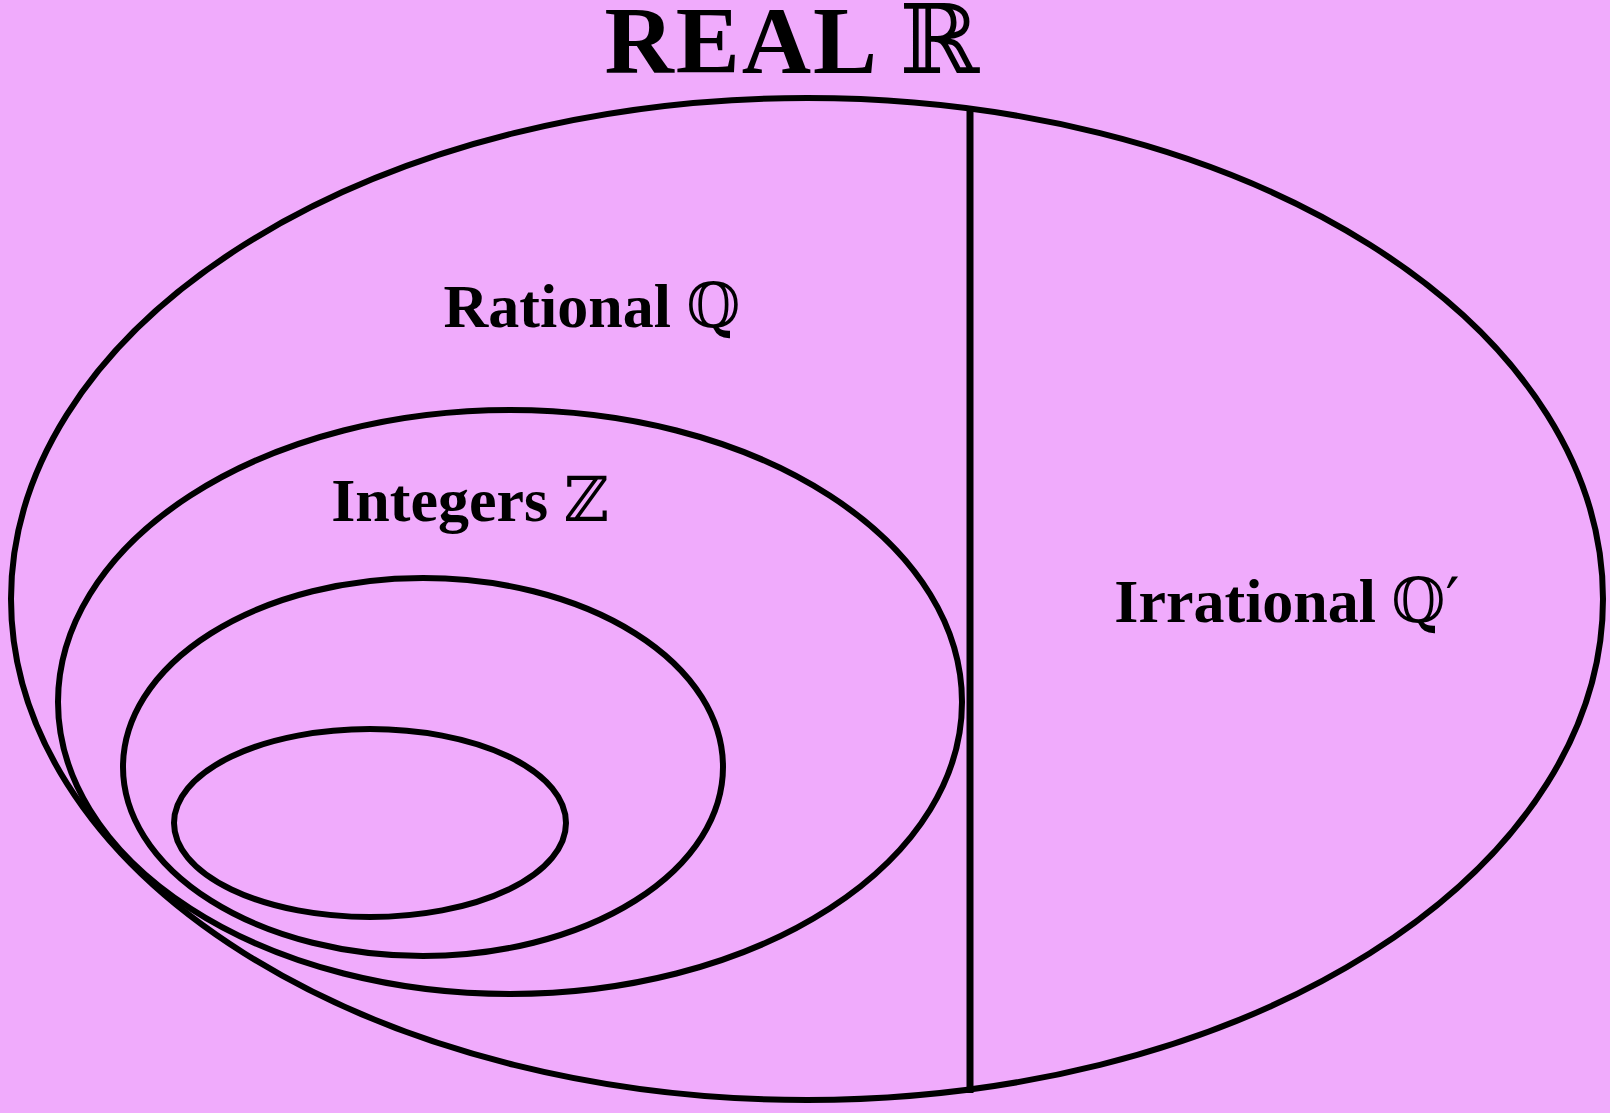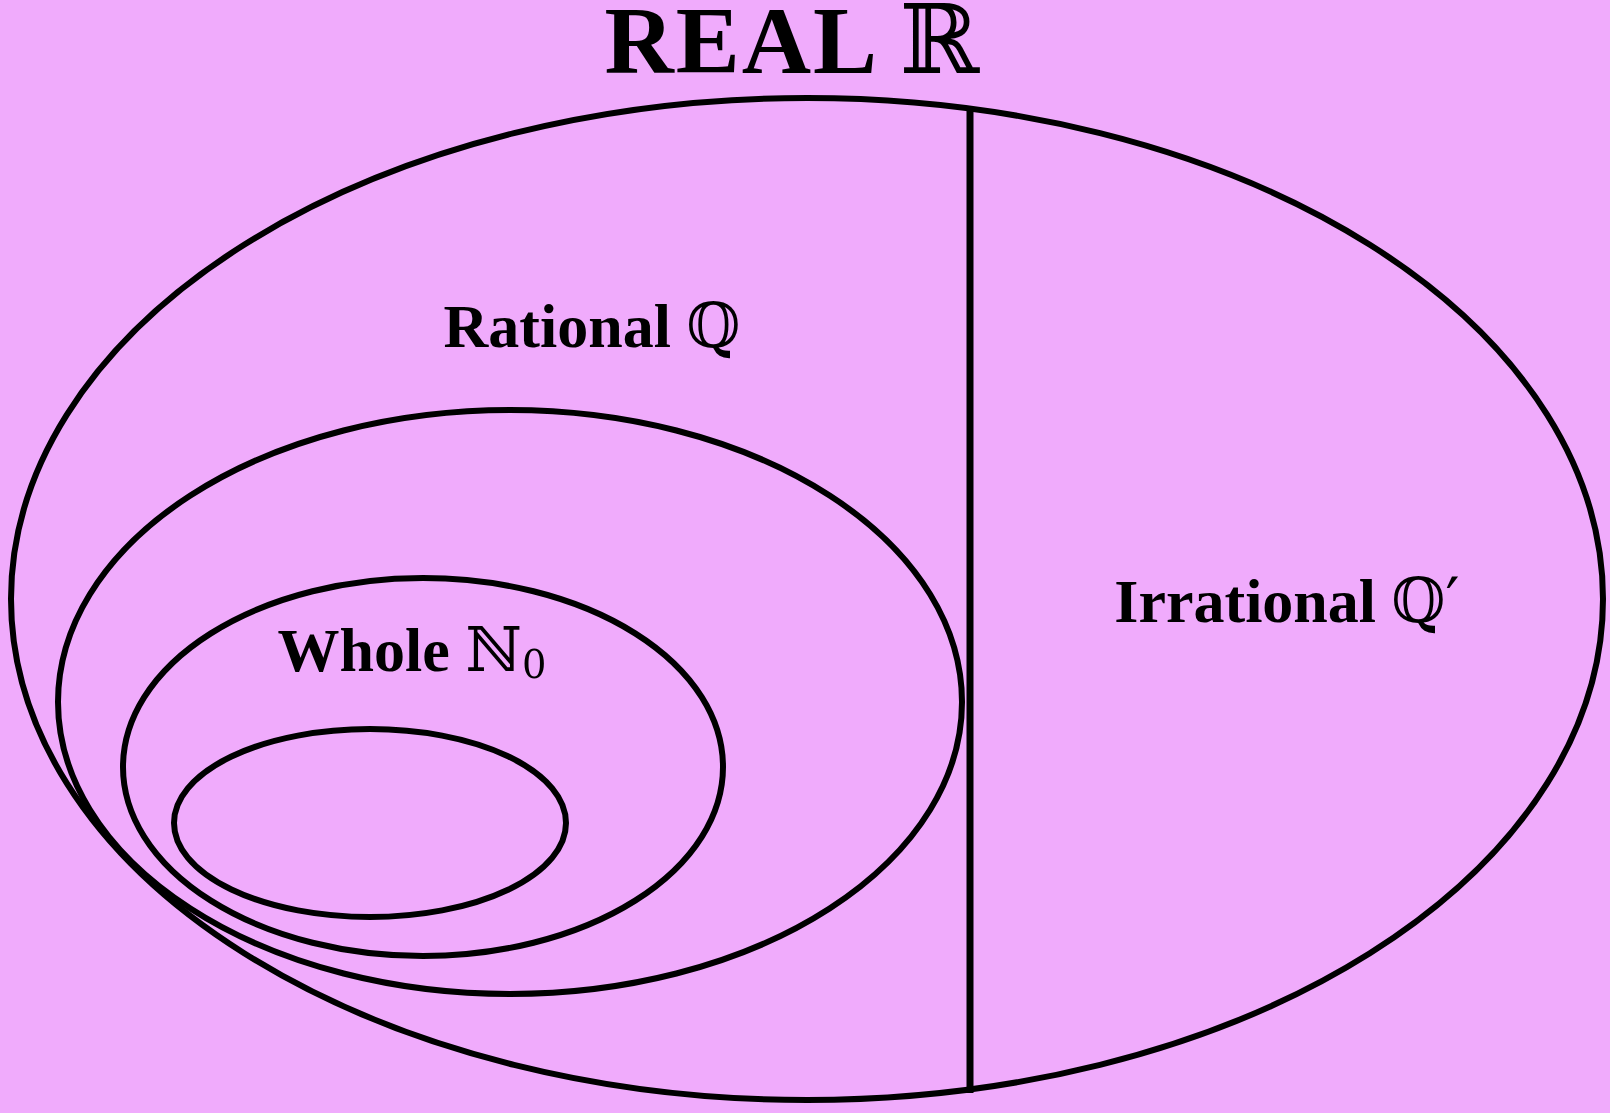--- a/index.html
+++ b/index.html
@@ -68,30 +68,30 @@
     <ellipse cx="423" cy="767" rx="300" ry="189" fill="none" stroke="#000000" stroke-width="6"></ellipse>
 
     <ellipse cx="370" cy="823" rx="196" ry="94" fill="none" stroke="#000000" stroke-width="6"></ellipse>
   </svg>
 
   <div class="label title-label" style="left:793px; top:40px;">
     <span>REAL</span>
     <span class="bb">ℝ</span>
   </div>
 
-  <div class="label set-label" style="left:592px; top:306px;margin-top:20px;">
+  <div class="label set-label" style="left:592px; top:306px;">
     <span>Rational</span>
     <span class="bb">ℚ</span>
   </div>
 
+  <div class="label set-label" style="left:470px; top:500px;">
+    <span>Integers</span>
+    <span class="bb">ℤ</span>
+  </div>
 
-  <div class="label set-label" style="left:412px; top:650px;">
-    <span>Whole</span>
-    <span class="bb">ℕ</span><span class="bb-sub">0</span>
-  </div>
 
 
   <div class="label set-label" style="left:1287px; top:601px;">
     <span>Irrational</span>
     <span class="bb">ℚ′</span>
   </div>
 
 </div>
 
 </body></html>

